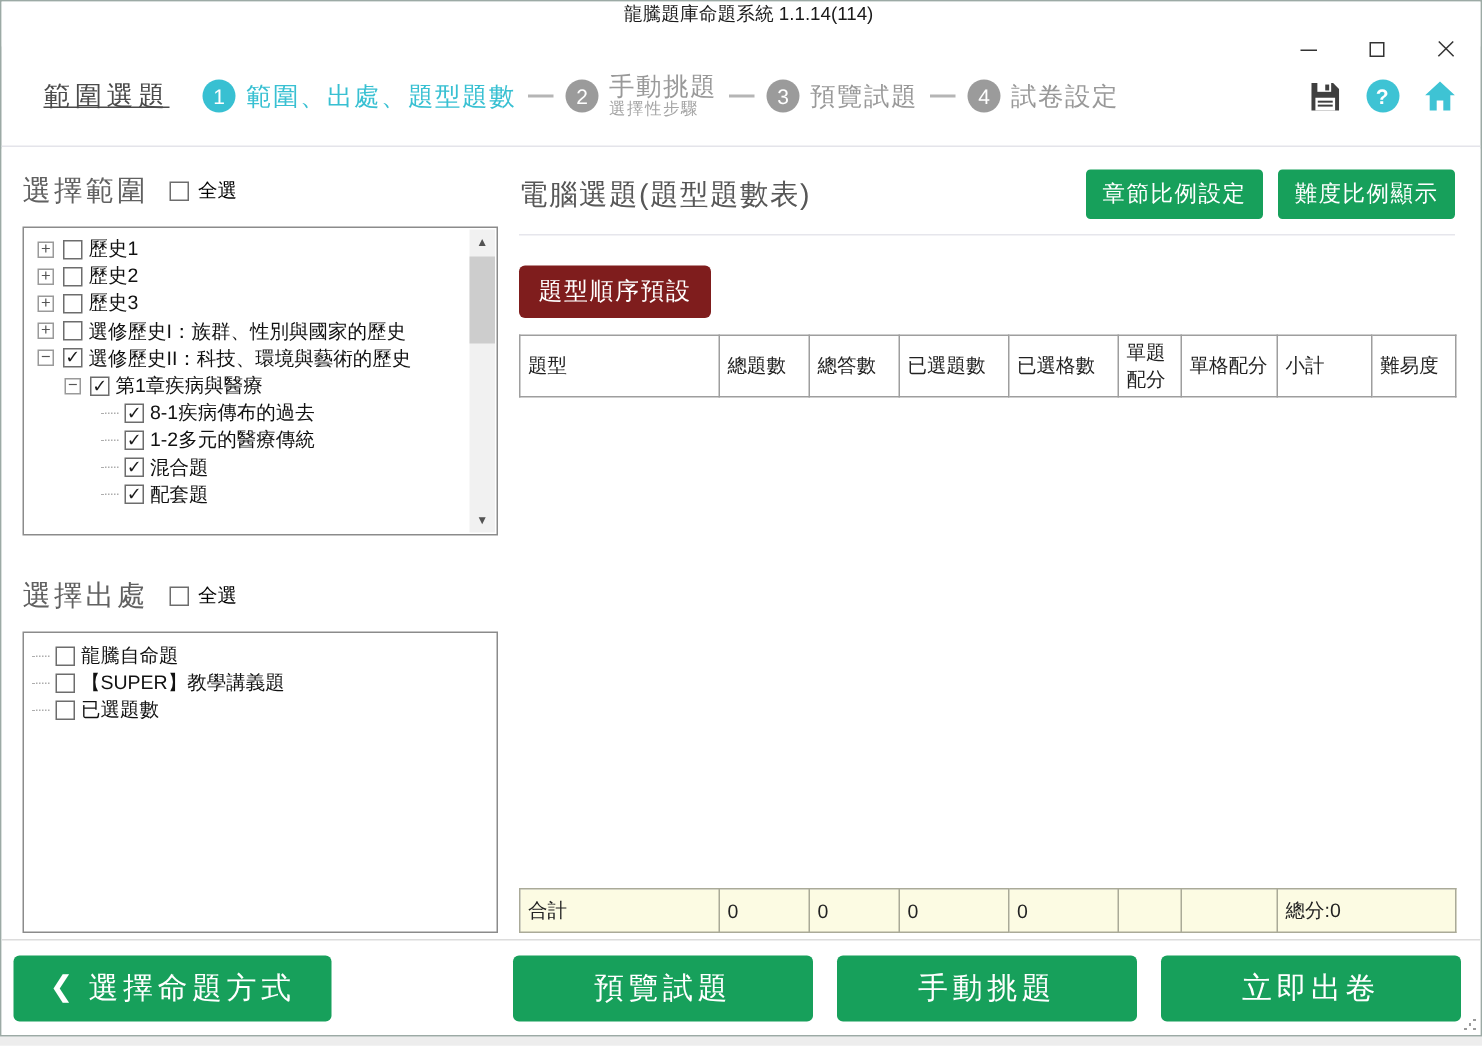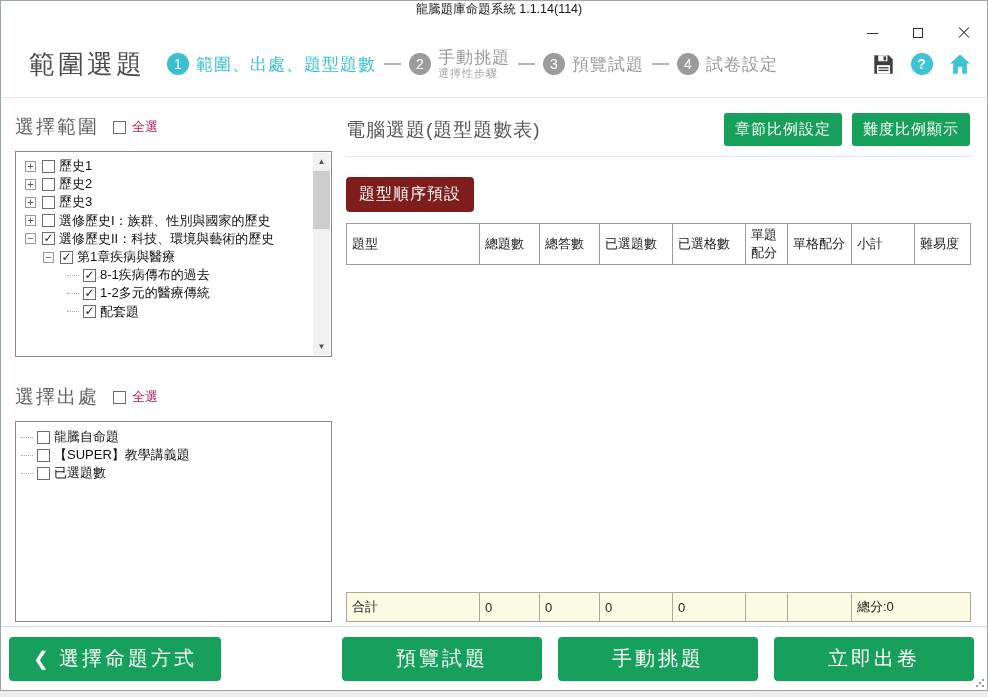--- a/index.html
+++ b/index.html
@@ -14,21 +14,21 @@
   .win-btn { width:46px; height:30px; display:flex; align-items:center; justify-content:center; cursor:default; }
   .min-glyph { width:11px; height:1px; background:#333; }
   .max-glyph { width:10px; height:10px; border:1px solid #333; }
   .close-glyph { position:relative; width:12px; height:12px; }
   .close-glyph::before,.close-glyph::after { content:""; position:absolute; left:-1px; top:5px; width:14px; height:1.4px; background:#333; }
   .close-glyph::before { transform:rotate(45deg); }
   .close-glyph::after { transform:rotate(-45deg); }
 
   
   .header { height:67px; display:flex; align-items:center; padding:0 16px 0 28px; border-bottom:1px solid #e4e4ea; }
-  .page-title { font-size:26px; color:#4b4b4b; letter-spacing:3px; white-space:nowrap; }
+  .page-title { font-size:18px; color:#4b4b4b; letter-spacing:3px; white-space:nowrap;text-decoration:underline; }
   .steps { display:flex; align-items:center; margin-left:22px; }
   .step { display:flex; align-items:center; }
   .step-circle { width:22px; height:22px; border-radius:50%; color:#fff; font-size:14px; display:flex; align-items:center; justify-content:center; flex:0 0 auto; }
   .step.active .step-circle { background:#38c0d2; }
   .step.inactive .step-circle { background:#9b9b9b; }
   .step-label { margin-left:7px; font-size:17px; letter-spacing:1px; white-space:nowrap; }
   .step.active .step-label { color:#38c0d2; }
   .step.inactive .step-label { color:#999; }
   .step-text-col { margin-left:7px; display:flex; flex-direction:column; line-height:1.1; }
   .step-text-col .step-label { margin-left:0; }
@@ -38,21 +38,21 @@
   .icon-btn { width:23px; height:23px; display:flex; align-items:center; justify-content:center; cursor:pointer; }
   .help-circle { width:22px; height:22px; border-radius:50%; background:#3ec3d4; color:#fff; font-size:14px; font-weight:bold; display:flex; align-items:center; justify-content:center; }
 
   
   .content { position:absolute; top:98px; left:0; right:0; bottom:64px; background:#fff; }
   .left-col { position:absolute; left:14px; top:14px; width:317px; }
   .right-col { position:absolute; left:345px; top:14px; width:624px; }
 
   .section-head { display:flex; align-items:center; height:28px; }
   .section-title { font-size:19px; color:#616161; letter-spacing:2px; }
-  .selall { display:flex; align-items:center; margin-left:14px; gap:6px; font-size:13px; color:#be185d; }
+  .selall { display:flex; align-items:center; margin-left:14px; gap:6px; font-size:13px; color:#000000; }
 
   .cb { width:13px; height:13px; border:1px solid #6d6d6d; background:#fff; flex:0 0 auto; display:flex; align-items:center; justify-content:center; font-size:12px; color:#1a1a1a; line-height:1; }
   .cb.checked::before { content:"✓"; font-weight:bold; margin-top:-1px; }
 
   .listbox { margin-top:10px; border:1px solid #8b8b8b; background:#fff; position:relative; }
   .treebox { height:206px; padding:5px 22px 4px 5px; overflow:hidden; }
   .srcbox  { height:201px; padding:6px 6px 4px 5px; }
 
   .trow { display:flex; align-items:center; height:18.2px; font-size:13px; color:#111; white-space:nowrap; }
   .trow .lbl { margin-left:4px; }
@@ -217,20 +217,25 @@
         </div>
         <div class="trow lv2">
           <span class="stub"></span>
           <span class="cb checked"></span>
           <span class="lbl">8-1疾病傳布的過去</span>
         </div>
         <div class="trow lv2">
           <span class="stub"></span>
           <span class="cb checked"></span>
           <span class="lbl">1-2多元的醫療傳統</span>
+        </div>
+        <div class="trow lv2">
+          <span class="stub"></span>
+          <span class="cb checked"></span>
+          <span class="lbl">混合題</span>
         </div>
         <div class="trow lv2">
           <span class="stub"></span>
           <span class="cb checked"></span>
           <span class="lbl">配套題</span>
         </div>
 
         <div class="vscroll">
           <div class="varrow up">▲</div>
           <div class="vthumb"></div>

